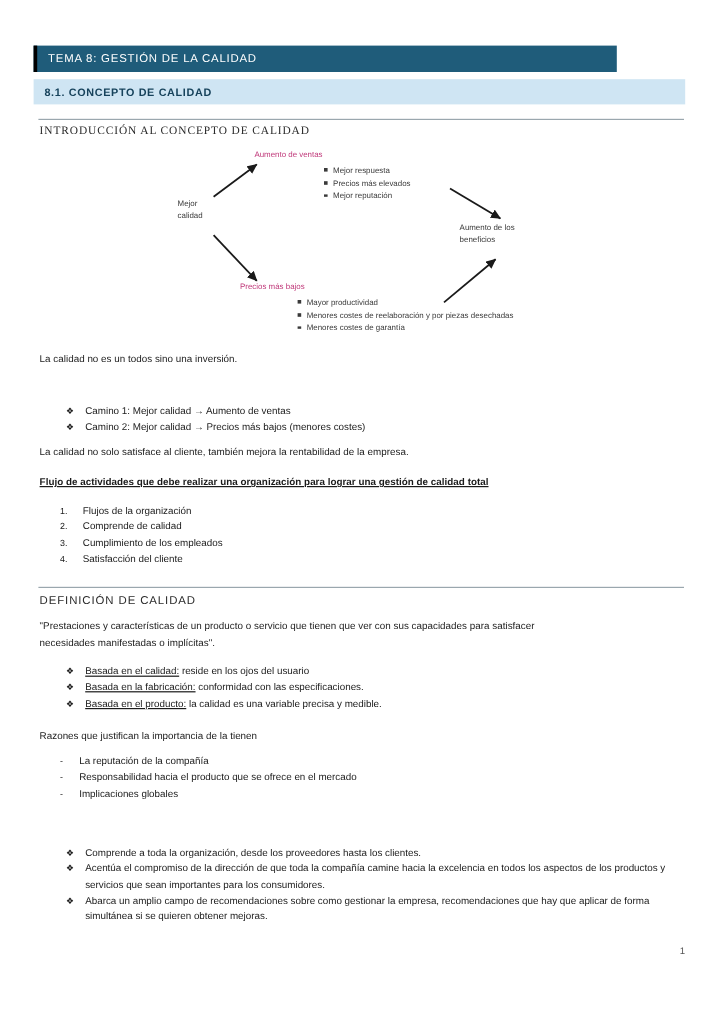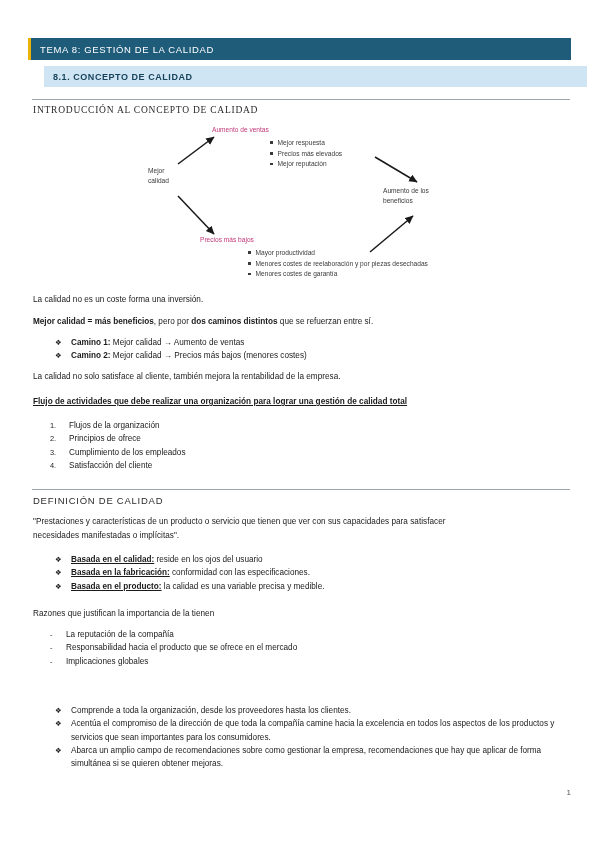--- a/index.html
+++ b/index.html
@@ -19,24 +19,24 @@
     position: absolute;
     inset: 0;
     padding: 0;
   }
 
   
   .chapter-bar {
     position: absolute;
     left: 28px;
     top: 38px;
-    width: 543px;
+    width: 486px;
     height: 22px;
     background: #1f5c7a;
-    border-left: 3px solid #eab308;
+    border-left: 3px solid #000000;
     box-sizing: border-box;
     display: flex;
     align-items: center;
   }
   .chapter-bar .label {
     color: #ffffff;
     font-size: 9.5px;
     letter-spacing: 0.65px;
     padding-left: 9px;
     white-space: nowrap;
@@ -44,21 +44,20 @@
 
   .section-bar {
     position: absolute;
     left: 28px;
     width: 543px;
     height: 21px;
     background: #cfe5f3;
     box-sizing: border-box;
     display: flex;
     align-items: center;
-    margin-left: 16px;
   }
   .section-bar .label {
     color: #17435c;
     font-size: 9px;
     font-weight: bold;
     letter-spacing: 0.55px;
     padding-left: 9px;
     white-space: nowrap;
   }
   #sec81 { top: 66px; }
@@ -156,21 +155,21 @@
   }
   .bullet-row .mark {
     width: 16px;
     flex: 0 0 16px;
     color: #1a1a1a;
     font-size: 7.4px;
   }
   .bullet-row .mark.num { width: 19px; flex: 0 0 19px; }
   .bullet-row .mark.dash { width: 16px; flex: 0 0 16px; }
   .bullet-row .txt { flex: 1 1 auto; }
-  .bullet-row .txt b { font-weight: bold; text-align: right; }
+  .bullet-row .txt b { font-weight: normal; text-align: right; }
 
   .para-wrap {
     position: absolute;
     font-size: 8.2px;
     line-height: 1.62;
     color: #1a1a1a;
   }
 
   .page-num {
     position: absolute;
@@ -233,25 +232,22 @@
       <div><span class="sq"></span><span>Mejor reputación</span></div>
     </div>
 
     <div class="dg-list" id="list-precios">
       <div><span class="sq"></span><span>Mayor productividad</span></div>
       <div><span class="sq"></span><span>Menores costes de reelaboración y por piezas desechadas</span></div>
       <div><span class="sq"></span><span>Menores costes de garantía</span></div>
     </div>
   </div>
 
-  <div class="p" style="left:33px; top:294px;">La calidad no es un coste forma una inversión.</div>
-
-  <div class="para-wrap" style="left:33px; top:315px; width:500px;">
-    <b>Mejor calidad = más beneficios</b><span>, pero por </span><b>dos caminos distintos</b><span> que se refuerzan entre sí.</span>
-  </div>
+  <div class="p" style="left:33px; top:294px;">La calidad no es un todos sino una inversión.</div>
+
 
   <div class="bullet-list" style="left:55px; top:336px; width:470px;">
     <div class="bullet-row">
       <span class="mark">❖</span>
       <span class="txt"><b>Camino 1:</b><span> Mejor calidad → Aumento de ventas</span></span>
     </div>
     <div class="bullet-row">
       <span class="mark">❖</span>
       <span class="txt"><b>Camino 2:</b><span> Mejor calidad → Precios más bajos (menores costes)</span></span>
     </div>
@@ -261,21 +257,21 @@
 
   <div class="p" style="left:33px; top:371px;">La calidad no solo satisface al cliente, también mejora la rentabilidad de la empresa.</div>
 
   <div class="bullet-list" style="left:50px; top:419px; width:470px;">
     <div class="bullet-row">
       <span class="mark num">1.</span>
       <span class="txt">Flujos de la organización</span>
     </div>
     <div class="bullet-row">
       <span class="mark num">2.</span>
-      <span class="txt">Principios de ofrece</span>
+      <span class="txt">Comprende de calidad</span>
     </div>
     <div class="bullet-row">
       <span class="mark num">3.</span>
       <span class="txt">Cumplimiento de los empleados</span>
     </div>
     <div class="bullet-row">
       <span class="mark num">4.</span>
       <span class="txt">Satisfacción del cliente</span>
     </div>
   </div>

